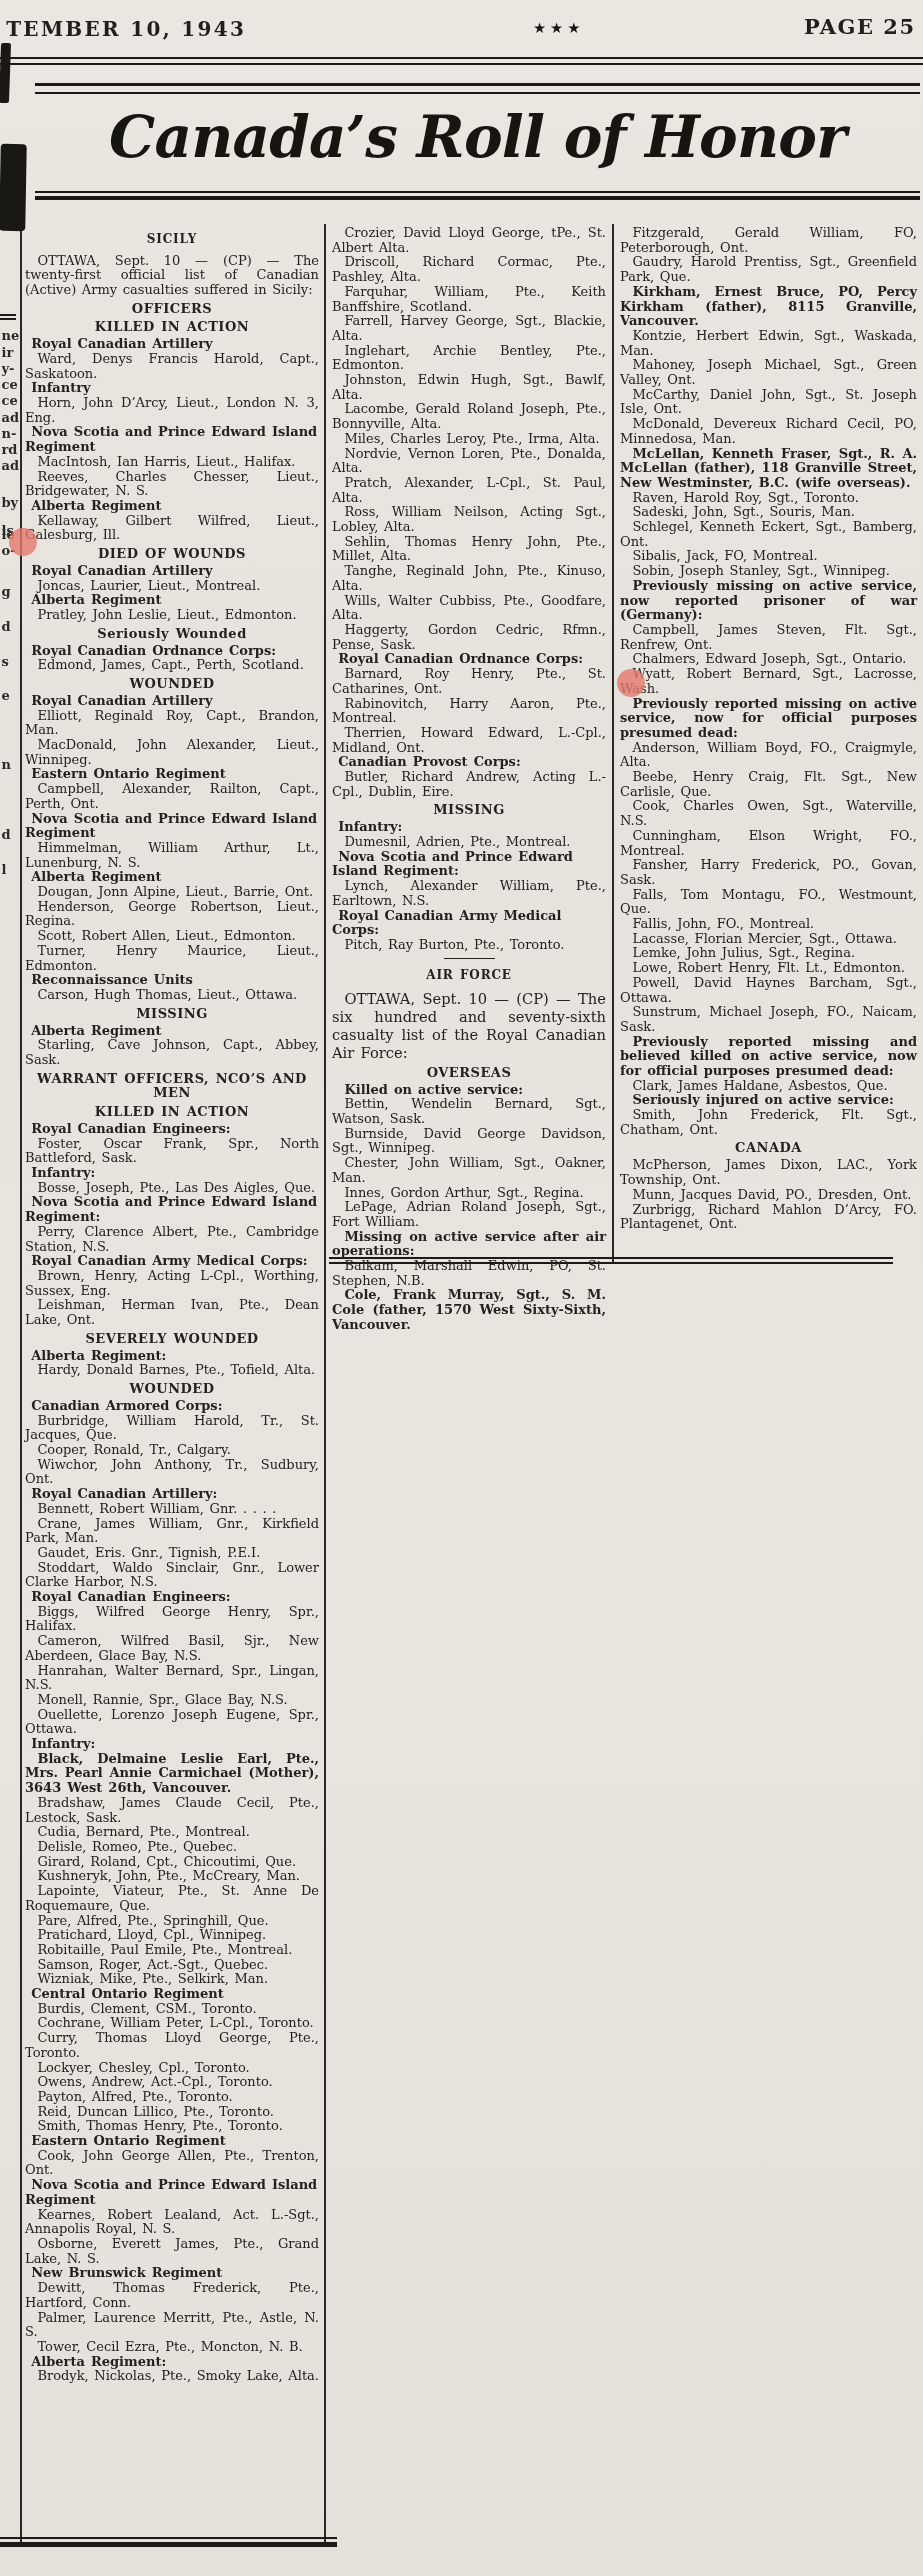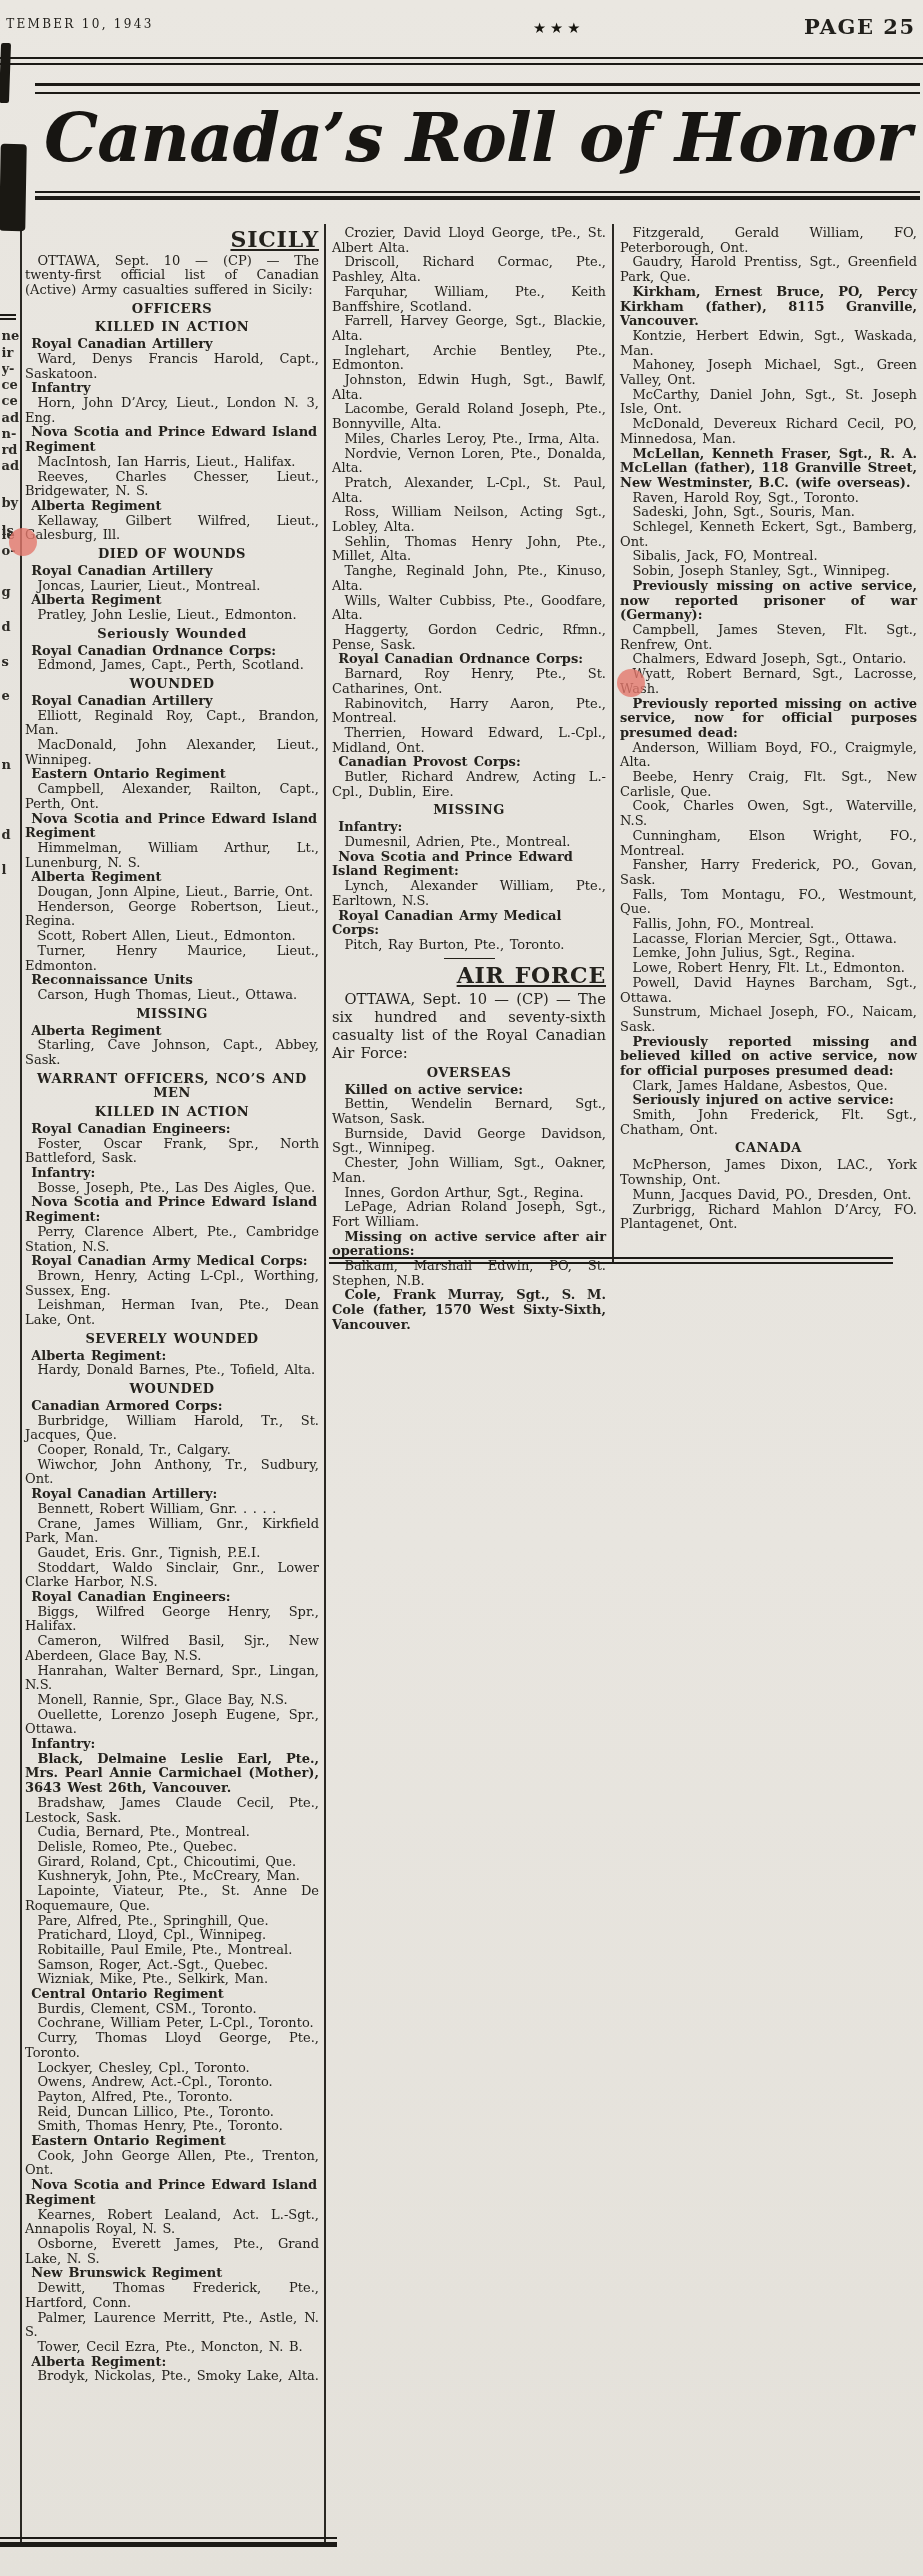--- a/index.html
+++ b/index.html
@@ -1,34 +1,34 @@
 <!DOCTYPE html>
 <html style="font-size:12.4px"><head>
 <meta charset="utf-8">
 <style>
   html,body{margin:0;padding:0;background:#cfccc6;}
   .page{position:relative;width:924px;height:2576px;overflow:hidden;
         background:linear-gradient(180deg,#eae7e1 0%,#e6e3dd 30%,#e8e5df 60%,#e4e1da 100%);
         font-family:"DejaVu Serif","Liberation Serif",serif;color:#211f1b;}
   
-  .mast-date{position:absolute;left:6.2px;top:17px;font-size:12px;font-weight:normal;letter-spacing:2.3px;}
+  .mast-date{position:absolute;left:6.2px;top:17px;font-size:20px;font-weight:bold;letter-spacing:2.3px;}
   .mast-stars{position:absolute;left:533px;top:18.5px;font-size:14.7px;letter-spacing:3.9px;color:#17150f;}
   .mast-page{position:absolute;left:804px;top:14px;font-size:21px;font-weight:bold;letter-spacing:1.5px;}
   .hr{position:absolute;background:#1c1a16;}
   
   .headline{position:absolute;left:35px;top:97px;width:885px;text-align:center;
-            font-size:68px;line-height:80px;font-weight:bold;font-style:italic;letter-spacing:-0.8px;color:#171512;}
+            font-size:58px;line-height:80px;font-weight:bold;font-style:italic;letter-spacing:-0.8px;color:#171512;}
   
   .col{position:absolute;font-size:13px;line-height:14.7px;text-align:justify;word-spacing:1.5px;color:#24221d;}
   .b{margin:0;}
   .s-e,.s-eb,.s-nb,.s-para,.s-paraL{text-indent:12.4px;}
   .s-eb,.s-nb{font-weight:bold;}
   .s-unit{font-weight:bold;text-indent:6.2px;text-align:left;}
   .s-h1,.s-h2{text-align:center;text-indent:0;font-weight:bold;letter-spacing:0.5px;margin:3.9px 0 2.3px;}
-  .s-city{font-size:22px;line-height:23px;font-weight:bold;letter-spacing:0.8px;text-indent:0;text-align:right;margin:1.5px 0 3.1px;text-decoration:underline;}
+  .s-city{font-size:12px;line-height:23px;font-weight:bold;letter-spacing:0.8px;text-indent:0;text-align:center;margin:1.5px 0 3.1px;}
   .s-para{margin-bottom:2.3px;}
   .s-paraL{font-size:14.7px;line-height:18px;margin-bottom:2.3px;}
   .s-rule{width:51px;height:0;border-top:1.5px solid #232018;margin:5.4px auto 4.6px;}
   .vr{position:absolute;width:1.5px;background:#2a2823;}
   
   .frag{position:absolute;left:1.5px;width:17px;font-size:13px;font-weight:bold;color:#2c2a25;white-space:nowrap;overflow:hidden;}
   .edge-blob{position:absolute;background:#1a1813;}
   .red-dot{position:absolute;border-radius:50%;opacity:.8;}
 </style>
 </head>

